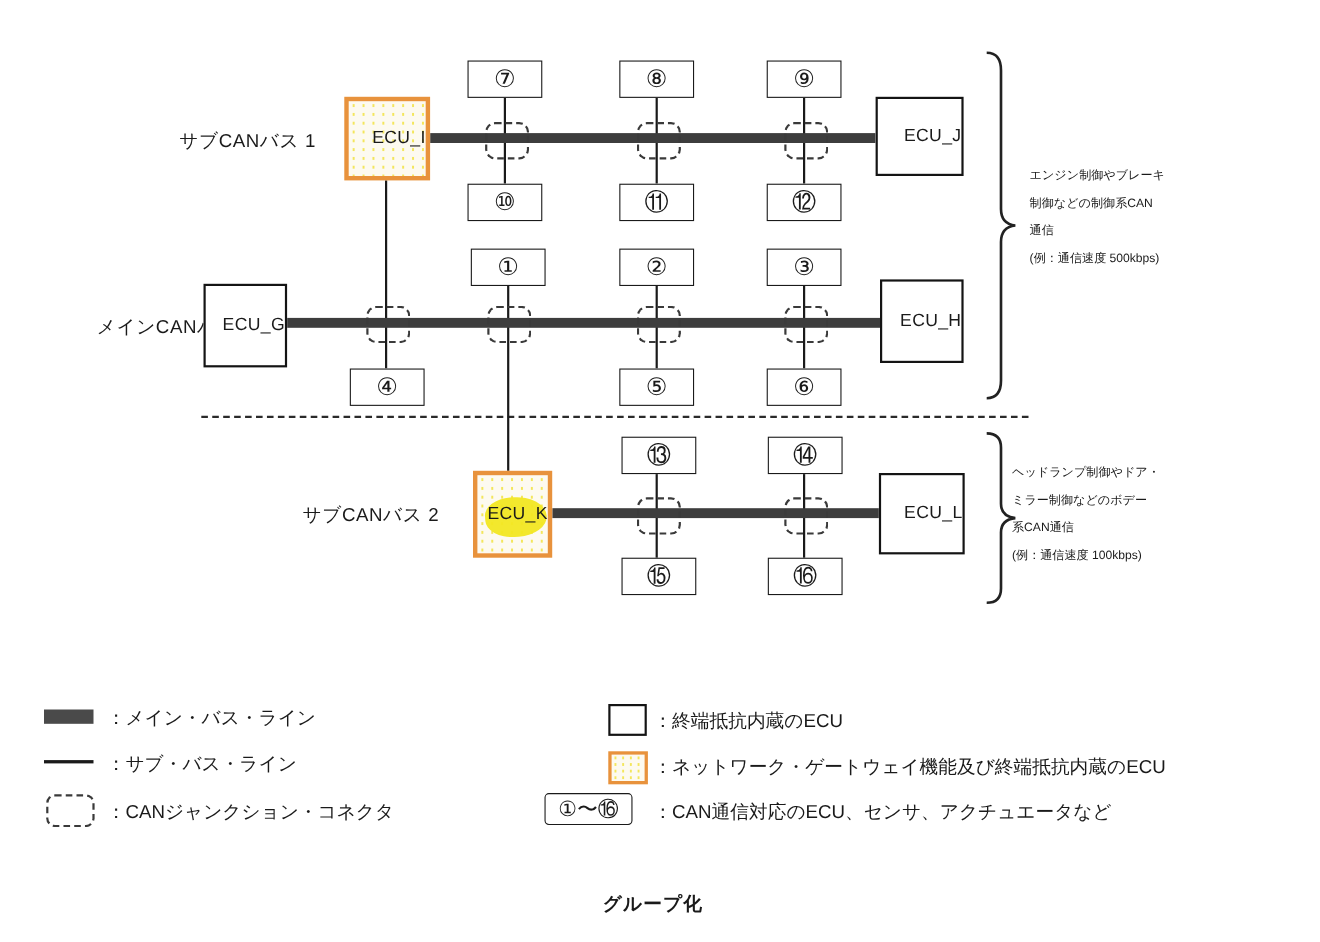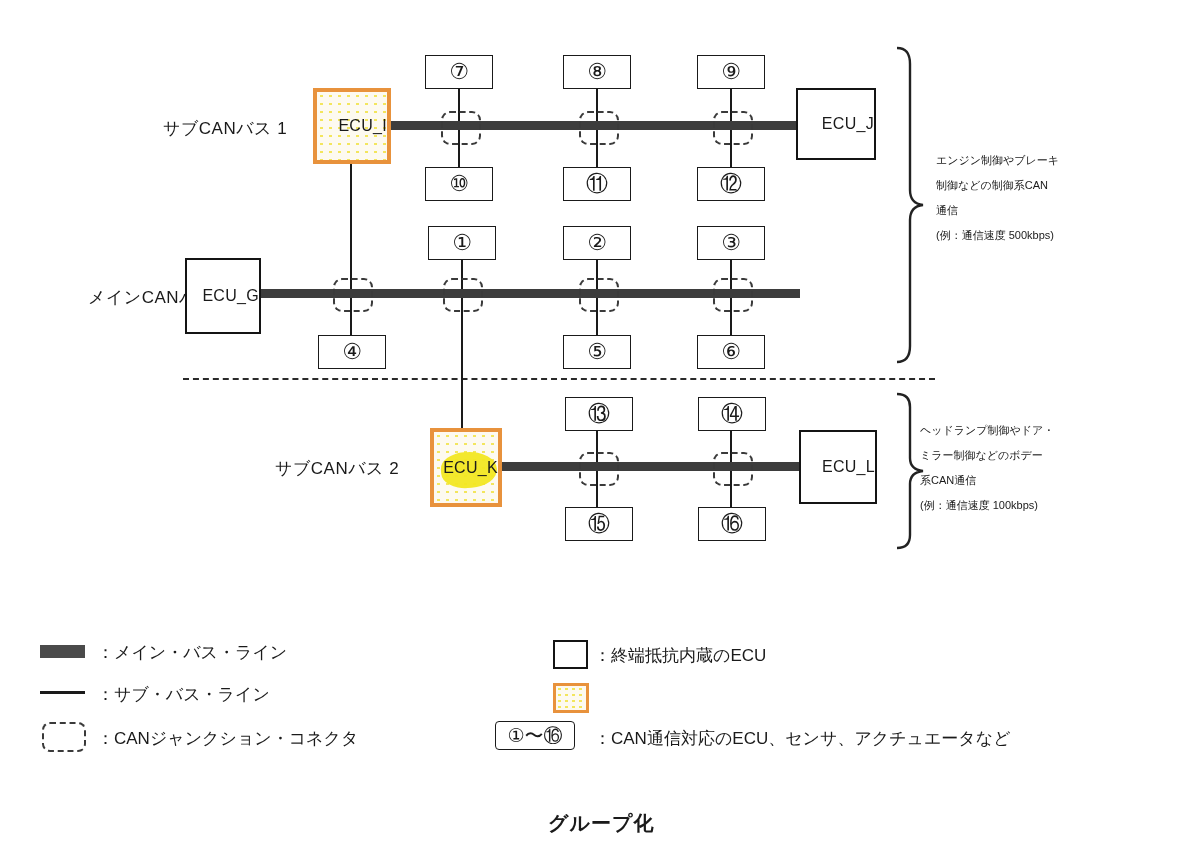--- a/index.html
+++ b/index.html
@@ -48,21 +48,21 @@
   .swatch-gateway{
     position:absolute;width:30px;height:24px;border:3px solid #E8923C;
     background-color:#fdfaf0;
     background-image:radial-gradient(#f3e65c 1.2px, transparent 1.3px);
     background-size:7px 6px;
   }
   .swatch-range{
     position:absolute;width:78px;height:27px;border:1.6px solid #1a1a1a;border-radius:4px;
     display:flex;align-items:center;justify-content:center;font-size:19px;background:#fff;
   }
-  .footer-title{position:absolute;font-size:20px;font-weight:bold;letter-spacing:1px;}
+  .footer-title{position:absolute;font-size:17px;font-weight:bold;letter-spacing:1px;}
 </style>
 </head>
 <body>
 
 <div class="canvas">
 
   <div class="vline" style="left:458px;top:89px;height:78px"></div>
   <div class="vline" style="left:596px;top:89px;height:78px"></div>
   <div class="vline" style="left:730px;top:89px;height:78px"></div>
   <div class="vline" style="left:350px;top:163px;height:172px"></div>
@@ -110,20 +110,23 @@
 
   <div class="ecu gateway" style="left:313px;top:88px;width:70px;height:68px">
     <span class="ecu-label">ECU_I</span>
   </div>
   <div class="ecu" style="left:185px;top:258px;width:72px;height:72px">
     <span class="ecu-label">ECU_G</span>
   </div>
   <div class="ecu" style="left:796px;top:88px;width:76px;height:68px">
     <span class="ecu-label">ECU_J</span>
   </div>
+  <div class="ecu" style="left:800px;top:254px;width:72px;height:72px">
+    <span class="ecu-label">ECU_H</span>
+  </div>
   <div class="ecu" style="left:799px;top:430px;width:74px;height:70px">
     <span class="ecu-label">ECU_L</span>
   </div>
   <div class="ecu gateway" style="left:430px;top:428px;width:64px;height:71px">
     <span class="scribble"></span>
     <span class="ecu-label">ECU_K</span>
   </div>
 
   <div class="bus-label" style="left:163px;top:117px">サブCANバス 1</div>
   <div class="bus-label" style="left:88px;top:286px">メインCANバス</div>
@@ -153,19 +156,20 @@
   <div class="swatch-subbus" style="left:40px;top:691px"></div>
   <div class="legend-text" style="left:97px;top:683px">：サブ・バス・ライン</div>
 
   <div class="swatch-junction" style="left:42px;top:722px"></div>
   <div class="legend-text" style="left:97px;top:727px">：CANジャンクション・コネクタ</div>
 
   <div class="swatch-ecu" style="left:553px;top:640px"></div>
   <div class="legend-text" style="left:594px;top:644px">：終端抵抗内蔵のECU</div>
 
   <div class="swatch-gateway" style="left:553px;top:683px"></div>
+  <div class="legend-text" style="left:594px;top:686px">：ネットワーク・ゲートウェイ機能及び終端抵抗内蔵のECU</div>
 
   <div class="swatch-range" style="left:495px;top:721px">①〜⑯</div>
   <div class="legend-text" style="left:594px;top:727px">：CAN通信対応のECU、センサ、アクチュエータなど</div>
 
   <div class="footer-title" style="left:548px;top:810px">グループ化</div>
 
 </div>
 
 </body></html>

